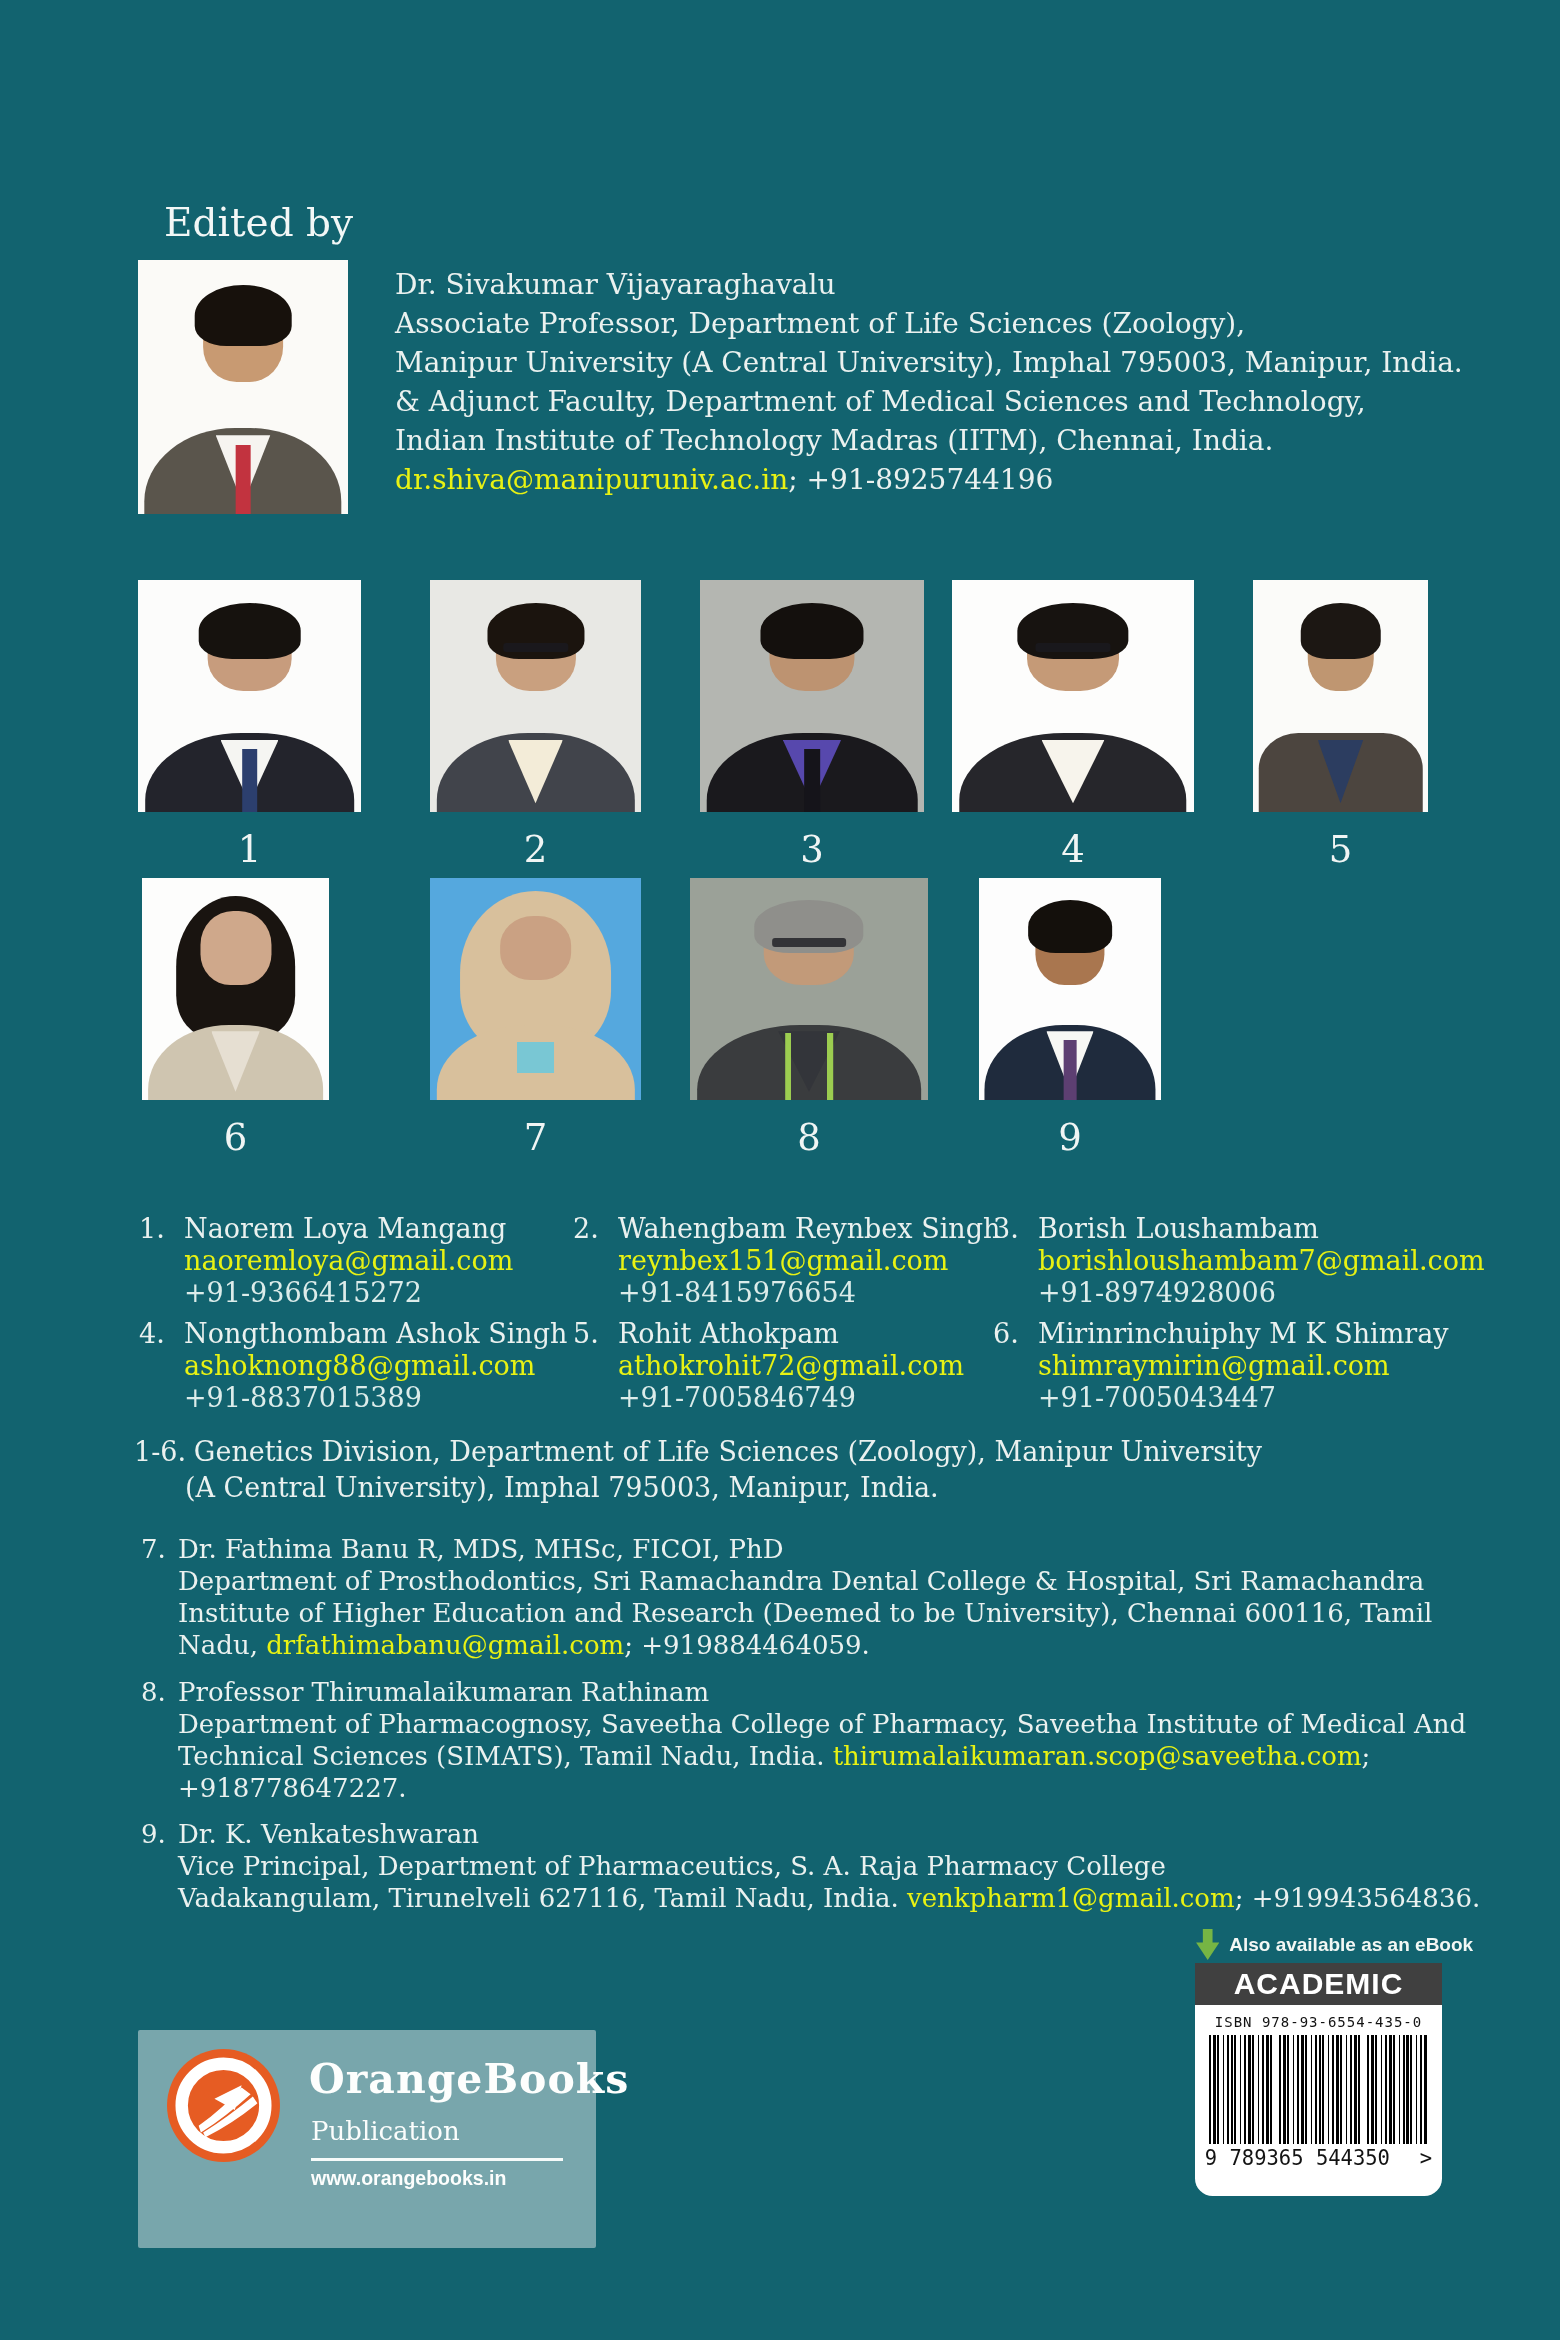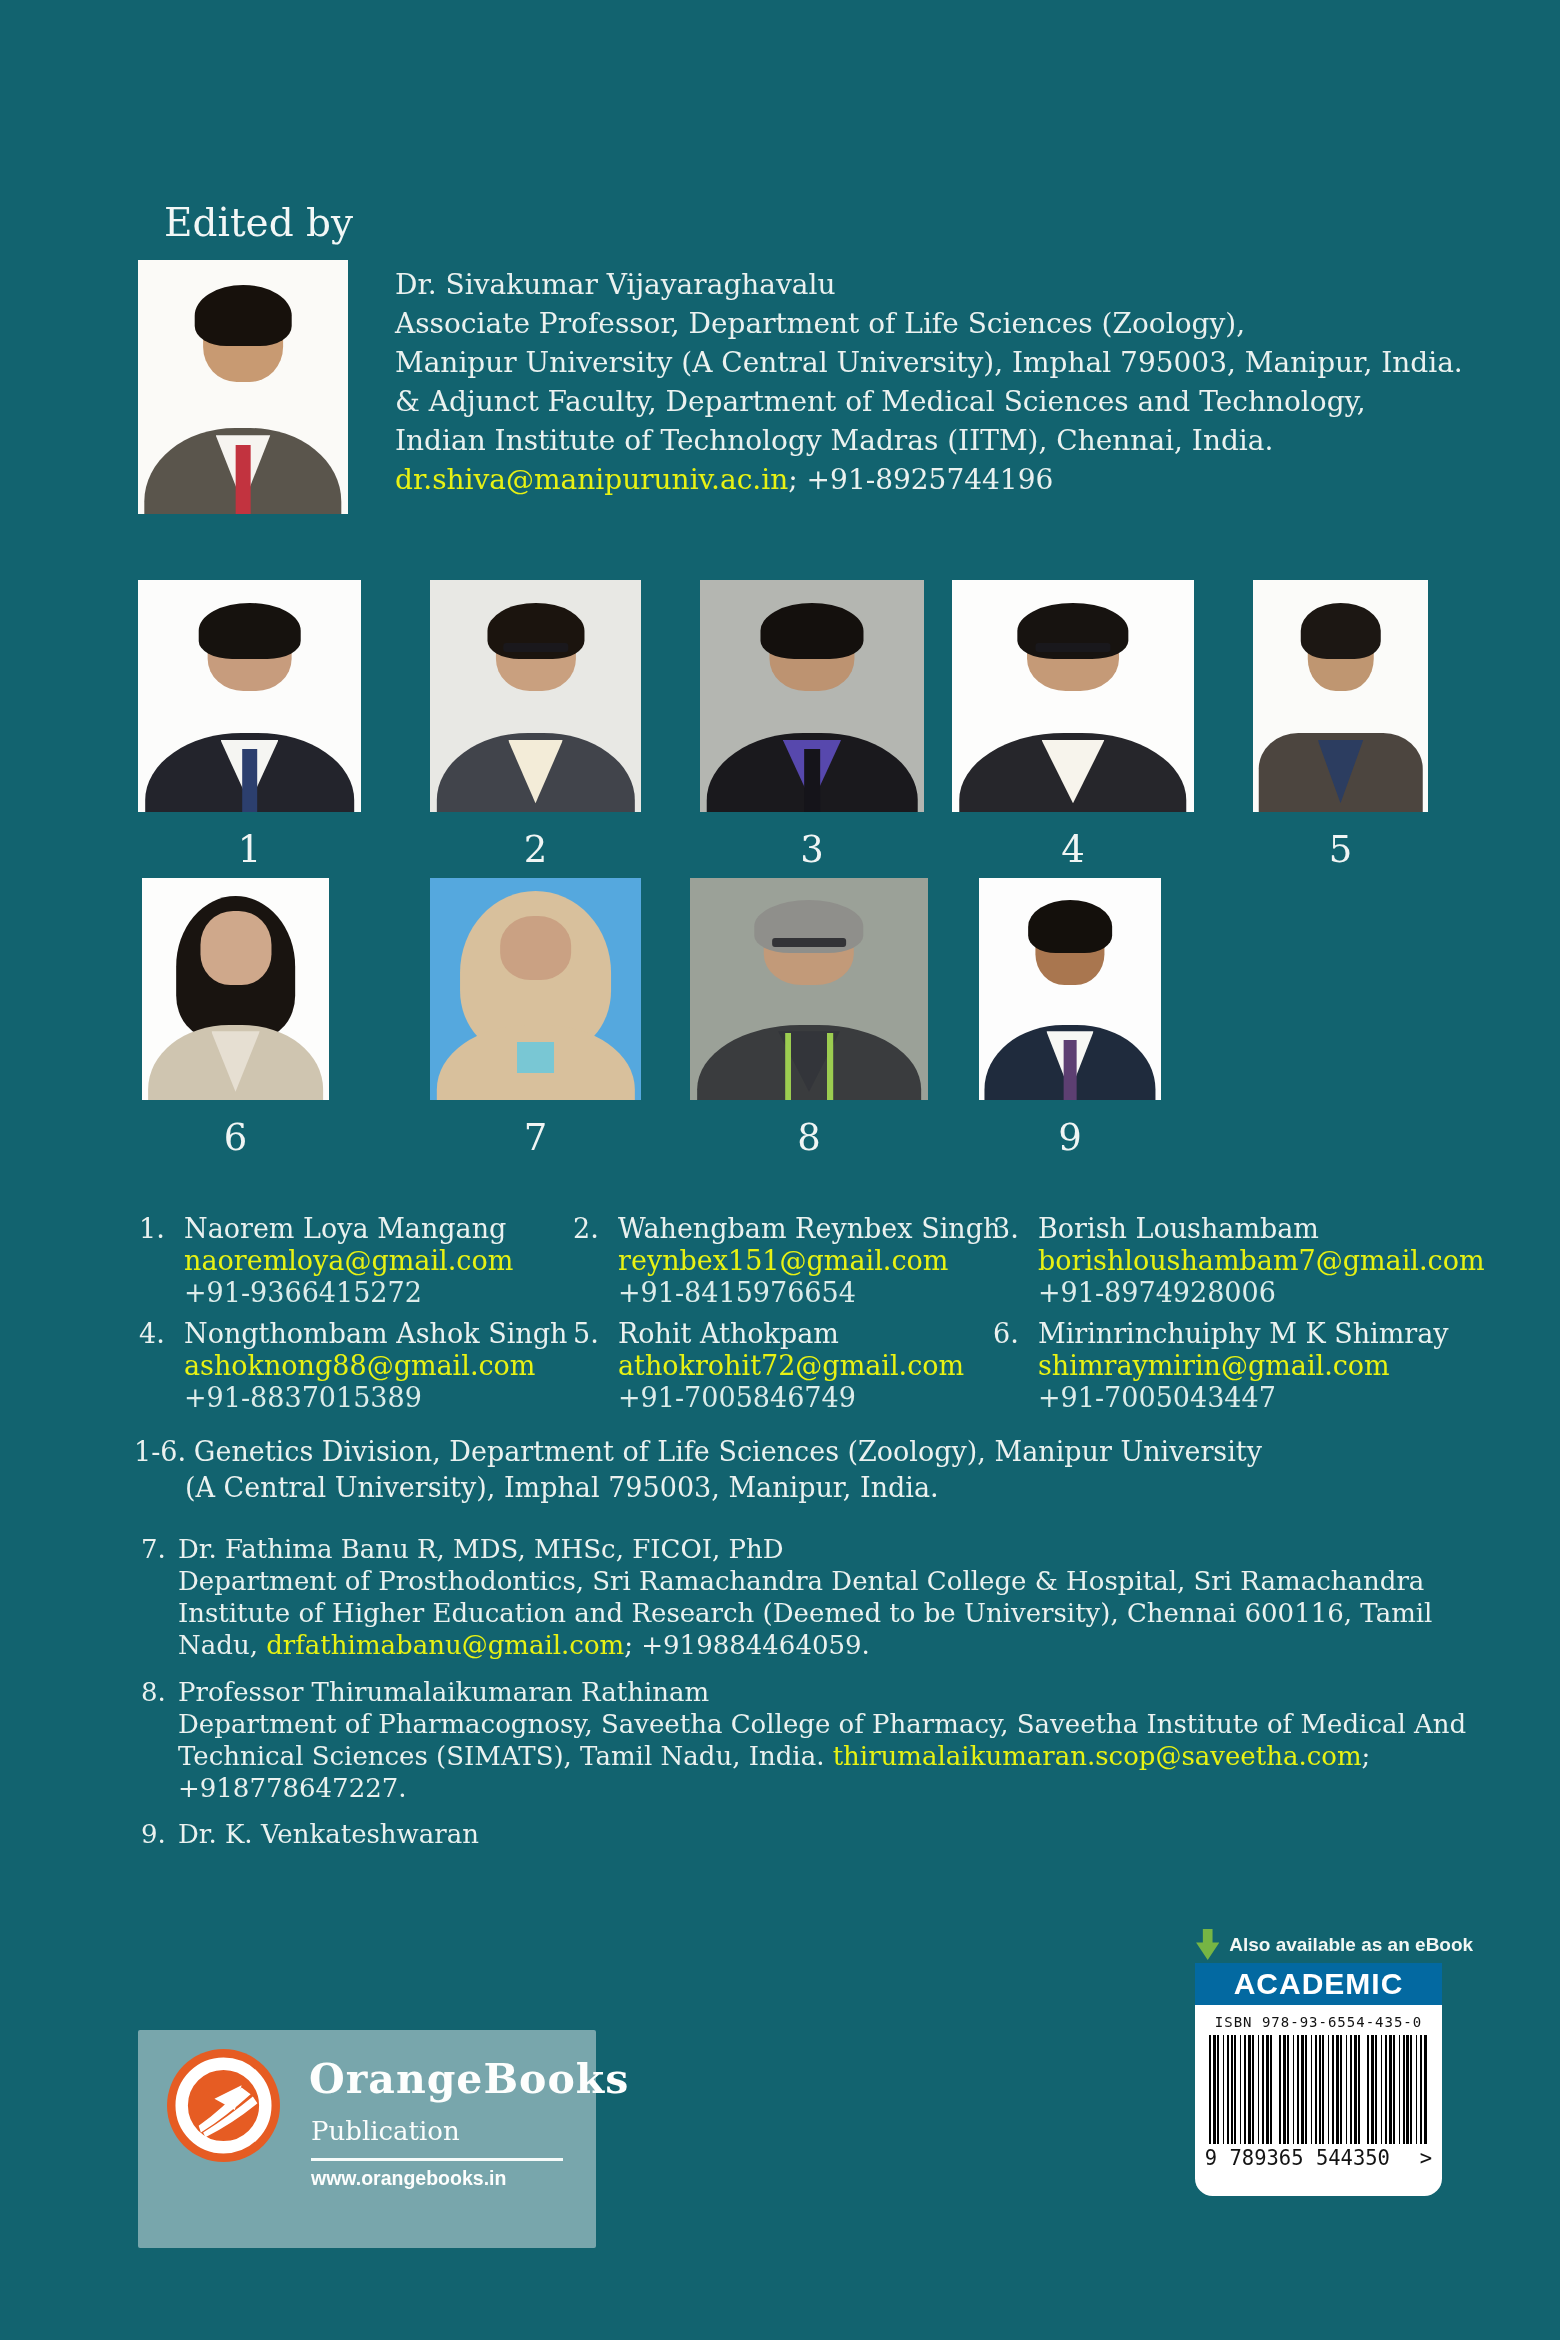--- a/index.html
+++ b/index.html
@@ -77,21 +77,21 @@
   #pub-logo{position:absolute;left:29px;top:18.5px;width:113px;height:113px}
   #pub-name{position:absolute;left:171px;top:25px;font-size:41px;font-weight:bold;color:#fdfefd;letter-spacing:1px}
   #pub-tagline{position:absolute;left:173px;top:86px;font-size:26px;color:#fbfdfc}
   #pub-underline{position:absolute;left:173px;top:128px;width:252px;height:2.9px;background:#f6fbfa}
   #pub-url{position:absolute;left:173px;top:137px;font-size:19.5px;font-weight:bold;color:#fdfefd;
     font-family:"Liberation Sans",sans-serif}
 
   
   #ebook{left:1196px;top:1929px;display:flex;align-items:center;gap:9.8px}
   #ebook .lbl{font-family:"Liberation Sans",sans-serif;font-weight:700;font-size:19px;color:#f3f7f4}
-  #academic{left:1195px;top:1963px;width:247px;height:42px;background:#0369a1;display:flex;align-items:center;justify-content:center}
+  #academic{left:1195px;top:1963px;width:247px;height:42px;background:#404040;display:flex;align-items:center;justify-content:center}
   #academic .lbl{font-family:"Liberation Sans",sans-serif;font-weight:700;font-size:30px;color:#fff;letter-spacing:1px}
   #barcode-box{left:1195px;top:2005px;width:247px;height:191px;background:#fff;border-radius:0 0 17.6px 17.6px;padding-top:8.8px;box-sizing:border-box}
   #isbn-line{font-family:"DejaVu Sans Mono",monospace;font-size:14px;color:#131313;text-align:center;letter-spacing:1px}
   #bars{margin:4.9px 13.7px 0 13.7px;height:109px;
     background:repeating-linear-gradient(90deg,#000 0 2px,#fff 2px 3.9px,#000 3.9px 6.8px,#fff 6.8px 7.8px,#000 7.8px 9.8px,#fff 9.8px 13.7px,#000 13.7px 14.6px,#fff 14.6px 17.6px)}
   #digits{display:flex;justify-content:space-between;padding:0 9.8px;font-family:"DejaVu Sans Mono",monospace;
     font-size:20.5px;color:#131313;margin-top:2px}
 </style>
 </head>
 <body>
@@ -287,20 +287,23 @@
       <span>Professor Thirumalaikumaran Rathinam</span>
     </div>
     <div class="bio-body">
       <span class="pre-line"></span><span>Department of Pharmacognosy, Saveetha College of Pharmacy, Saveetha Institute of Medical And Technical Sciences (SIMATS), Tamil Nadu, India. </span><span class="email">thirumalaikumaran.scop@saveetha.com</span><span>; +918778647227.</span>
     </div>
   </div>
   <div class="bio">
     <div class="bio-title">
       <span class="bnum">9.</span>
       <span>Dr. K. Venkateshwaran</span>
+    </div>
+    <div class="bio-body">
+      <span class="pre-line">Vice Principal, Department of Pharmaceutics, S. A. Raja Pharmacy College</span><span>Vadakangulam, Tirunelveli 627116, Tamil Nadu, India. </span><span class="email">venkpharm1@gmail.com</span><span>; +919943564836.</span>
     </div>
   </div>
 </div>
 
 <div class="abs" id="pub-card">
   <svg id="pub-logo" viewBox="0 0 100 100">
     <circle cx="50" cy="50" r="50" fill="#e65c23"></circle>
     <circle cx="50" cy="50" r="37" fill="none" stroke="#ffffff" stroke-width="11"></circle>
     <path d="M30 74 Q52 60 74 40 L66 34 Q50 52 28 68 Z" fill="#ffffff"></path>
     <path d="M34 78 Q58 66 80 48 L76 42 Q54 60 32 74 Z" fill="#ffffff"></path>

